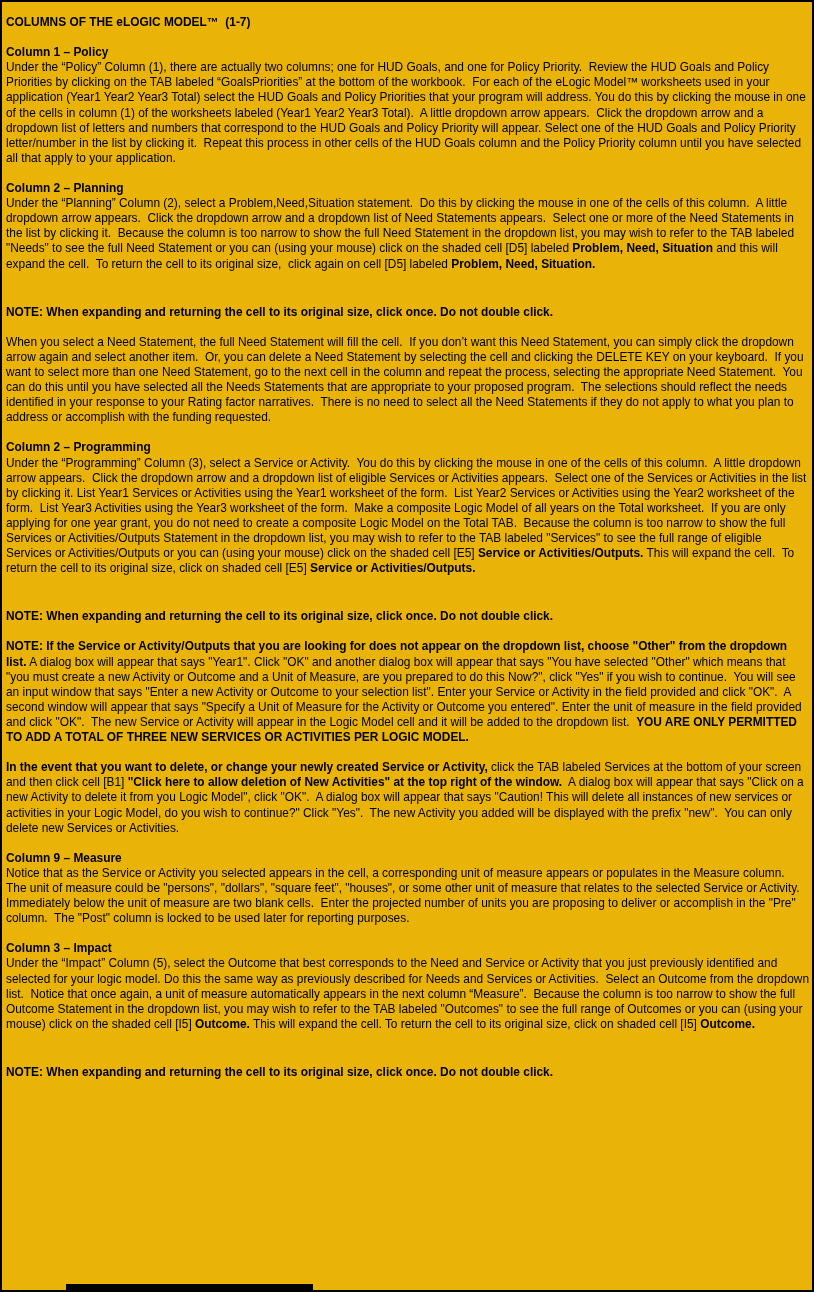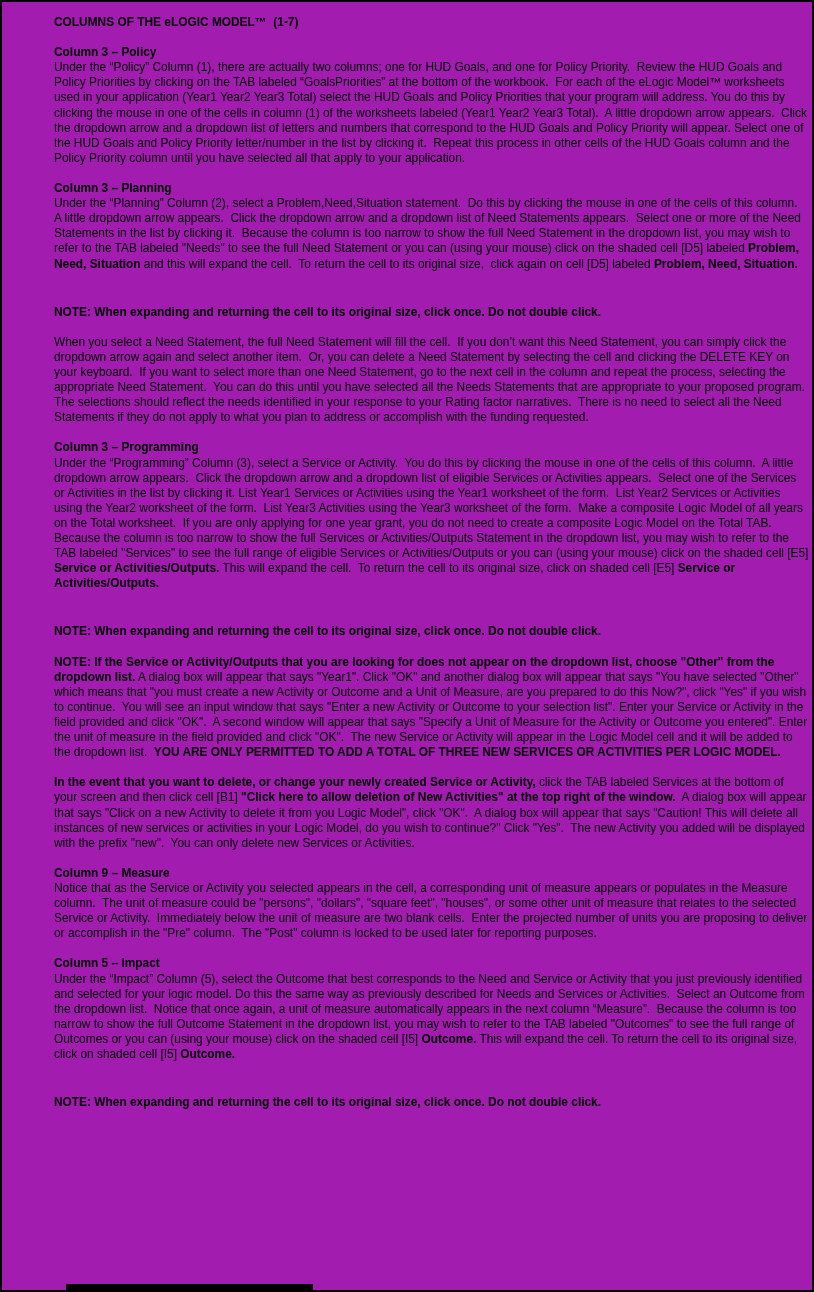--- a/index.html
+++ b/index.html
@@ -1,25 +1,24 @@
 <!DOCTYPE html>
 <html><head>
 <meta charset="utf-8">
 <style>
   html,body { margin:0; padding:0; background:#fff; }
   .page {
     position:relative;
     width:814px; height:1292px;
     box-sizing:border-box;
-    background:#a21caf;
+    background:#eab308;
     border:2px solid #000000;
     font-family:"Liberation Sans", sans-serif;
     color:#000000;
     overflow:hidden;
-    padding-left:48px;
   }
   .content {
     padding:13px 3px 0 4px;
     font-size:11.9px;
     line-height:15.1px;
   }
   .doc-title {
     font-weight:bold;
     margin:0 0 15.1px 0;
     white-space:pre-wrap;
@@ -38,32 +37,32 @@
     background:#000000;
   }
 </style>
 </head>
 <body>
 
 <div class="page">
   <div class="content">
     <p class="doc-title">COLUMNS OF THE eLOGIC MODEL™  (1-7)</p>
     <div>
-        <p class="para heading"><span class="b">Column 3 – Policy</span></p>
+        <p class="para heading"><span class="b">Column 1 – Policy</span></p>
         <p class="para body"><span>Under the “Policy” Column (1), there are actually two columns; one for HUD Goals, and one for Policy Priority.  Review the HUD Goals and Policy Priorities by clicking on the TAB labeled “GoalsPriorities” at the bottom of the workbook.  For each of the eLogic Model™ worksheets used in your application (Year1 Year2 Year3 Total) select the HUD Goals and Policy Priorities that your program will address. You do this by clicking the mouse in one of the cells in column (1) of the worksheets labeled (Year1 Year2 Year3 Total).  A little dropdown arrow appears.  Click the dropdown arrow and a dropdown list of letters and numbers that correspond to the HUD Goals and Policy Priority will appear. Select one of the HUD Goals and Policy Priority letter/number in the list by clicking it.  Repeat this process in other cells of the HUD Goals column and the Policy Priority column until you have selected all that apply to your application.</span></p>
-        <p class="para heading"><span class="b">Column 3 – Planning</span></p>
+        <p class="para heading"><span class="b">Column 2 – Planning</span></p>
         <p class="para body"><span>Under the “Planning” Column (2), select a Problem,Need,Situation statement.  Do this by clicking the mouse in one of the cells of this column.  A little dropdown arrow appears.  Click the dropdown arrow and a dropdown list of Need Statements appears.  Select one or more of the Need Statements in the list by clicking it.  Because the column is too narrow to show the full Need Statement in the dropdown list, you may wish to refer to the TAB labeled "Needs" to see the full Need Statement or you can (using your mouse) click on the shaded cell [D5] labeled </span><span class="b">Problem, Need, Situation</span><span> and this will expand the cell.  To return the cell to its original size,  click again on cell [D5] labeled </span><span class="b">Problem, Need, Situation.</span></p>
         <p class="para note"><span class="b">NOTE: When expanding and returning the cell to its original size, click once. Do not double click.</span></p>
         <p class="para body"><span>When you select a Need Statement, the full Need Statement will fill the cell.  If you don’t want this Need Statement, you can simply click the dropdown arrow again and select another item.  Or, you can delete a Need Statement by selecting the cell and clicking the DELETE KEY on your keyboard.  If you want to select more than one Need Statement, go to the next cell in the column and repeat the process, selecting the appropriate Need Statement.  You can do this until you have selected all the Needs Statements that are appropriate to your proposed program.  The selections should reflect the needs identified in your response to your Rating factor narratives.  There is no need to select all the Need Statements if they do not apply to what you plan to address or accomplish with the funding requested.</span></p>
-        <p class="para heading"><span class="b">Column 3 – Programming</span></p>
+        <p class="para heading"><span class="b">Column 2 – Programming</span></p>
         <p class="para body"><span>Under the “Programming” Column (3), select a Service or Activity.  You do this by clicking the mouse in one of the cells of this column.  A little dropdown arrow appears.  Click the dropdown arrow and a dropdown list of eligible Services or Activities appears.  Select one of the Services or Activities in the list by clicking it. List Year1 Services or Activities using the Year1 worksheet of the form.  List Year2 Services or Activities using the Year2 worksheet of the form.  List Year3 Activities using the Year3 worksheet of the form.  Make a composite Logic Model of all years on the Total worksheet.  If you are only applying for one year grant, you do not need to create a composite Logic Model on the Total TAB.  Because the column is too narrow to show the full Services or Activities/Outputs Statement in the dropdown list, you may wish to refer to the TAB labeled "Services" to see the full range of eligible Services or Activities/Outputs or you can (using your mouse) click on the shaded cell [E5] </span><span class="b">Service or Activities/Outputs.</span><span> This will expand the cell.  To return the cell to its original size, click on shaded cell [E5] </span><span class="b">Service or Activities/Outputs.</span></p>
         <p class="para note"><span class="b">NOTE: When expanding and returning the cell to its original size, click once. Do not double click.</span></p>
         <p class="para body"><span class="b">NOTE: If the Service or Activity/Outputs that you are looking for does not appear on the dropdown list, choose "Other" from the dropdown list.</span><span> A dialog box will appear that says "Year1". Click "OK" and another dialog box will appear that says "You have selected "Other" which means that "you must create a new Activity or Outcome and a Unit of Measure, are you prepared to do this Now?", click "Yes" if you wish to continue.  You will see an input window that says "Enter a new Activity or Outcome to your selection list". Enter your Service or Activity in the field provided and click "OK".  A second window will appear that says "Specify a Unit of Measure for the Activity or Outcome you entered". Enter the unit of measure in the field provided and click "OK".  The new Service or Activity will appear in the Logic Model cell and it will be added to the dropdown list.  </span><span class="b">YOU ARE ONLY PERMITTED TO ADD A TOTAL OF THREE NEW SERVICES OR ACTIVITIES PER LOGIC MODEL.</span></p>
         <p class="para body"><span class="b">In the event that you want to delete, or change your newly created Service or Activity, </span><span>click the TAB labeled Services at the bottom of your screen and then click cell [B1] </span><span class="b">"Click here to allow deletion of New Activities" at the top right of the window.</span><span>  A dialog box will appear that says "Click on a new Activity to delete it from you Logic Model", click "OK".  A dialog box will appear that says "Caution! This will delete all instances of new services or activities in your Logic Model, do you wish to continue?" Click "Yes".  The new Activity you added will be displayed with the prefix "new".  You can only delete new Services or Activities.</span></p>
         <p class="para heading"><span class="b">Column 9 – Measure</span></p>
         <p class="para body"><span>Notice that as the Service or Activity you selected appears in the cell, a corresponding unit of measure appears or populates in the Measure column.  The unit of measure could be "persons", "dollars", "square feet", "houses", or some other unit of measure that relates to the selected Service or Activity.  Immediately below the unit of measure are two blank cells.  Enter the projected number of units you are proposing to deliver or accomplish in the "Pre" column.  The "Post" column is locked to be used later for reporting purposes.</span></p>
-        <p class="para heading"><span class="b">Column 5 – Impact</span></p>
+        <p class="para heading"><span class="b">Column 3 – Impact</span></p>
         <p class="para body"><span>Under the “Impact” Column (5), select the Outcome that best corresponds to the Need and Service or Activity that you just previously identified and selected for your logic model. Do this the same way as previously described for Needs and Services or Activities.  Select an Outcome from the dropdown list.  Notice that once again, a unit of measure automatically appears in the next column “Measure”.  Because the column is too narrow to show the full Outcome Statement in the dropdown list, you may wish to refer to the TAB labeled "Outcomes" to see the full range of Outcomes or you can (using your mouse) click on the shaded cell [I5] </span><span class="b">Outcome.</span><span> This will expand the cell. To return the cell to its original size, click on shaded cell [I5] </span><span class="b">Outcome.</span></p>
         <p class="para note"><span class="b">NOTE: When expanding and returning the cell to its original size, click once. Do not double click.</span></p>
       </div>
   </div>
   <div class="bottom-bar"></div>
 </div>
 
 </body></html>

